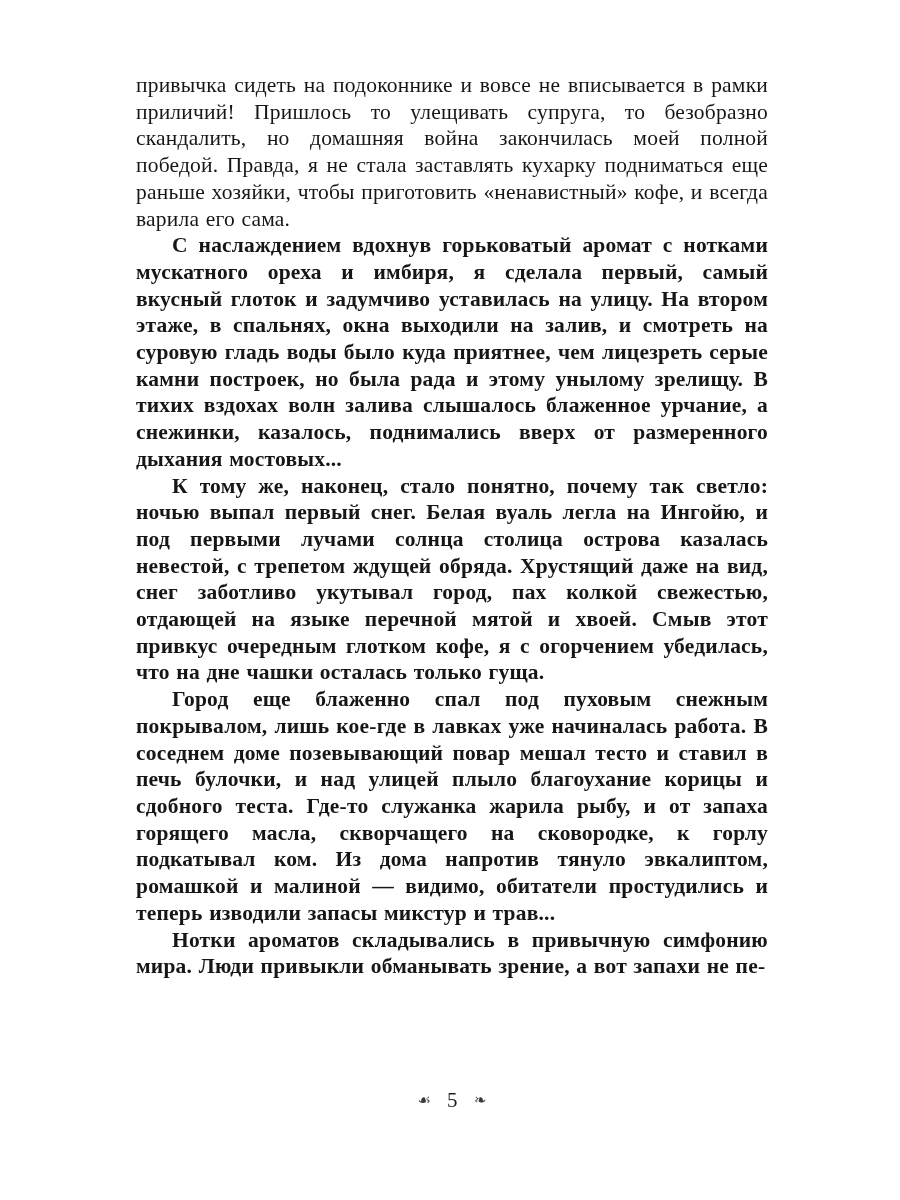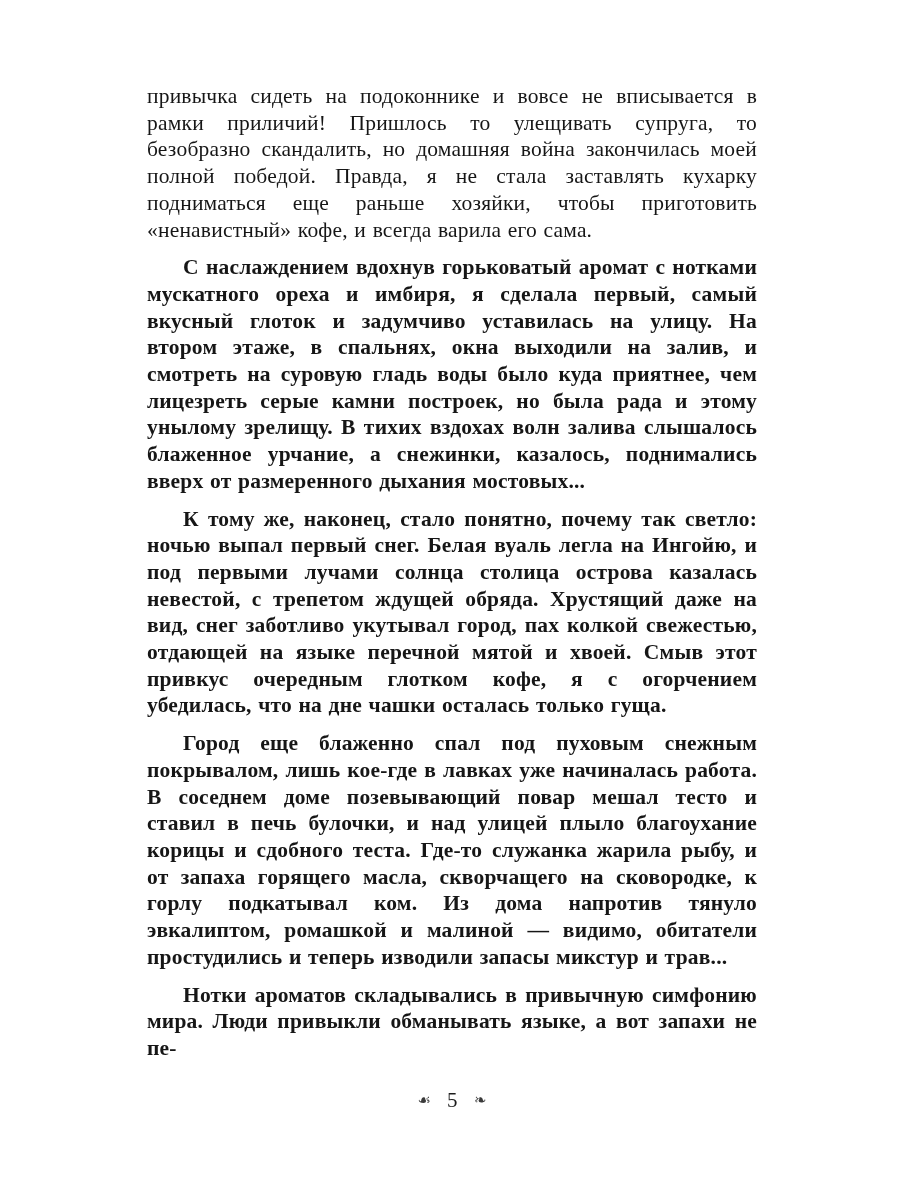--- a/index.html
+++ b/index.html
@@ -25,21 +25,21 @@
     left: 136px;
     top: 72px;
     width: 632px;
     font-size: 21.5px;
     line-height: 26.7px;
     text-align: justify;
     letter-spacing: 0.2px;
     word-spacing: 1px;
   }
   .para {
-    margin: 11px;
+    margin: 0;
     padding: 0;
     text-indent: 0;
   }
   .para.indent {
     text-indent: 36px;
     font-weight: bold;
   }
   .footer {
     position: absolute;
     left: 136px;
@@ -66,20 +66,20 @@
 </head>
 <body>
 
 <div class="book-page">
 
   <div class="text-area">
       <p class="para">привычка сидеть на подоконнике и вовсе не вписывается в рамки приличий! Пришлось то улещивать супруга, то безобразно скандалить, но домашняя война закончилась моей полной победой. Правда, я не стала заставлять кухарку подниматься еще раньше хозяйки, чтобы приготовить «ненавистный» кофе, и всегда варила его сама.</p>
       <p class="para indent">С наслаждением вдохнув горьковатый аромат с нотками мускатного ореха и имбиря, я сделала первый, самый вкусный глоток и задумчиво уставилась на улицу. На втором этаже, в спальнях, окна выходили на залив, и смотреть на суровую гладь воды было куда приятнее, чем лицезреть серые камни построек, но была рада и этому унылому зрелищу. В тихих вздохах волн залива слышалось блаженное урчание, а снежинки, казалось, поднимались вверх от размеренного дыхания мостовых...</p>
       <p class="para indent">К тому же, наконец, стало понятно, почему так светло: ночью выпал первый снег. Белая вуаль легла на Ингойю, и под первыми лучами солнца столица острова казалась невестой, с трепетом ждущей обряда. Хрустящий даже на вид, снег заботливо укутывал город, пах колкой свежестью, отдающей на языке перечной мятой и хвоей. Смыв этот привкус очередным глотком кофе, я с огорчением убедилась, что на дне чашки осталась только гуща.</p>
       <p class="para indent">Город еще блаженно спал под пуховым снежным покрывалом, лишь кое-где в лавках уже начиналась работа. В соседнем доме позевывающий повар мешал тесто и ставил в печь булочки, и над улицей плыло благоухание корицы и сдобного теста. Где-то служанка жарила рыбу, и от запаха горящего масла, скворчащего на сковородке, к горлу подкатывал ком. Из дома напротив тянуло эвкалиптом, ромашкой и малиной — видимо, обитатели простудились и теперь изводили запасы микстур и трав...</p>
-      <p class="para indent">Нотки ароматов складывались в привычную симфонию мира. Люди привыкли обманывать языке, а вот запахи не пе-</p>
+      <p class="para indent">Нотки ароматов складывались в привычную симфонию мира. Люди привыкли обманывать зрение, а вот запахи не пе-</p>
     </div>
 
   <div class="footer">
     <span class="orn left">☙</span><span class="pagenum">5</span><span class="orn right">❧</span>
   </div>
 
 </div>
 
 </body></html>

